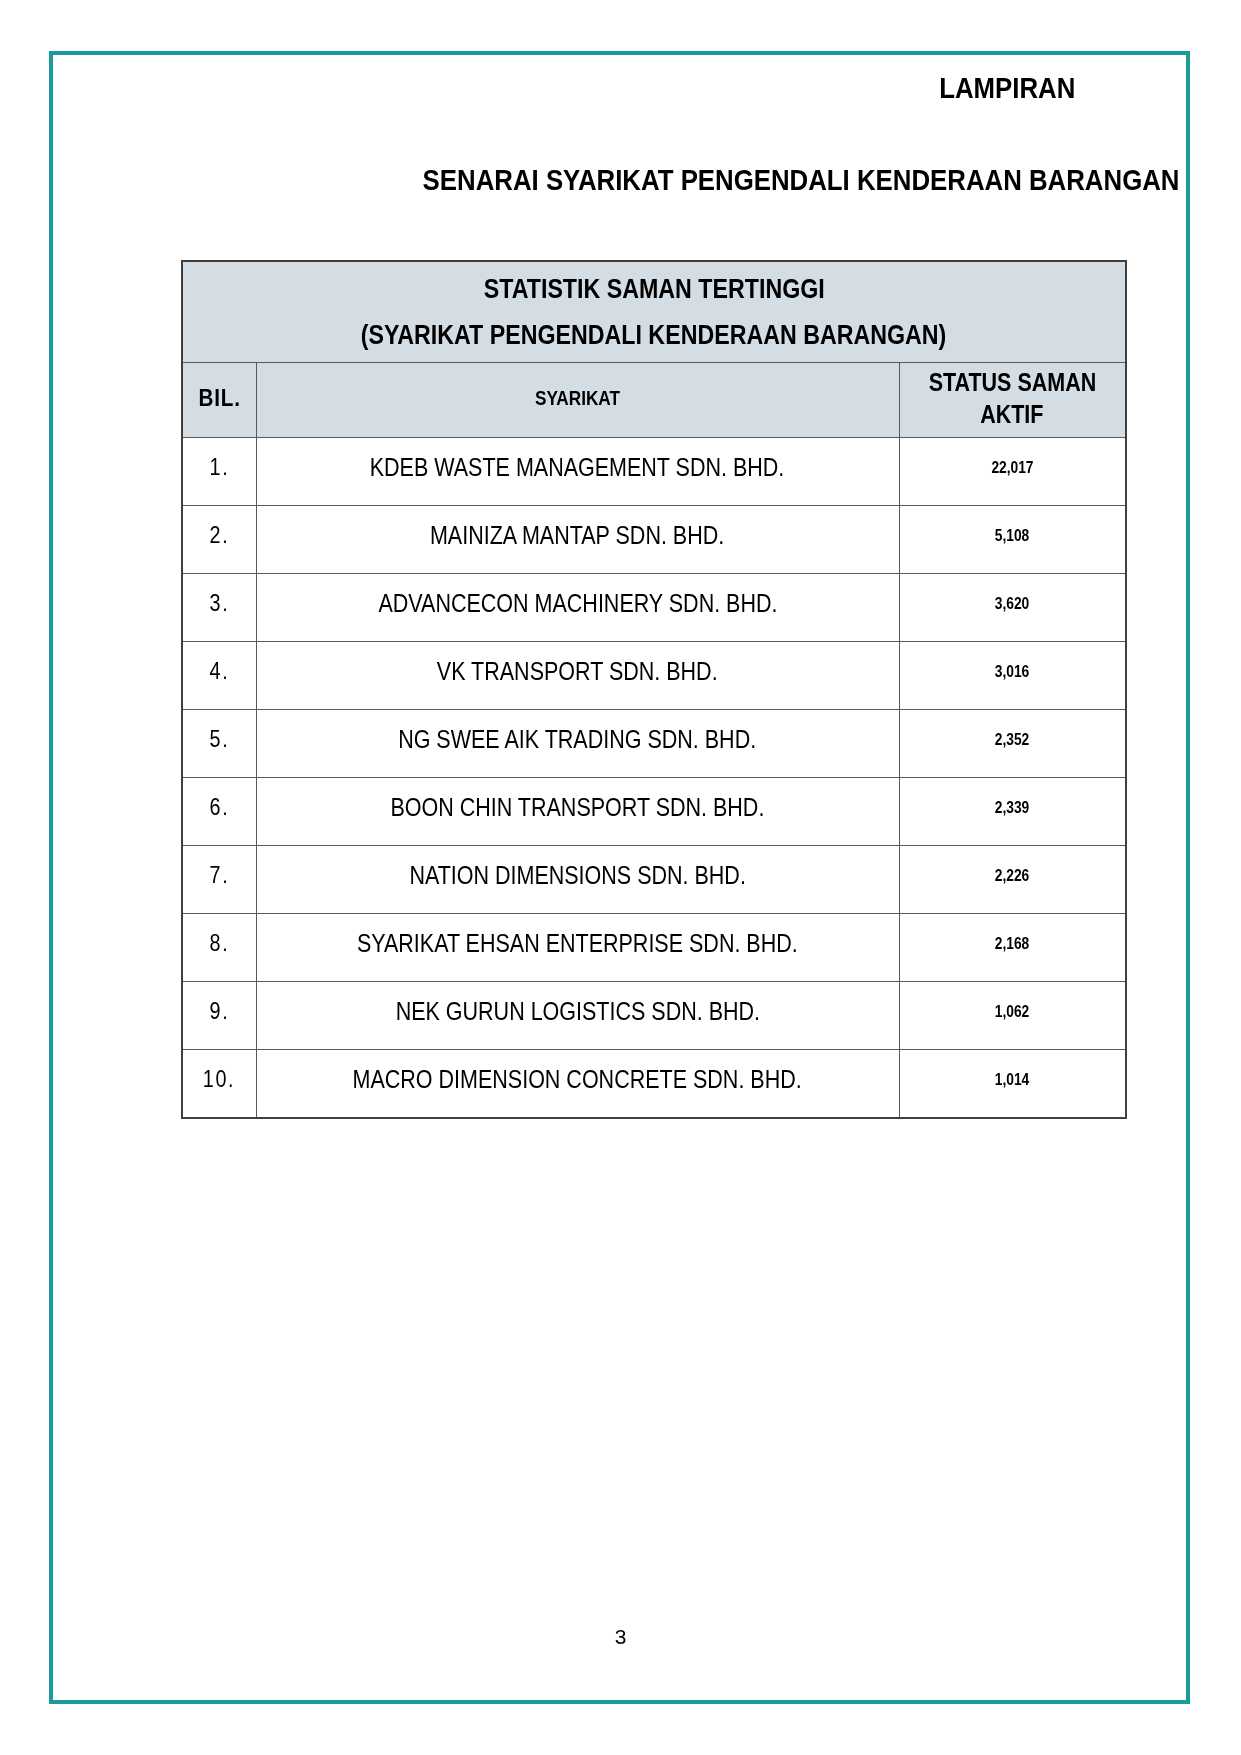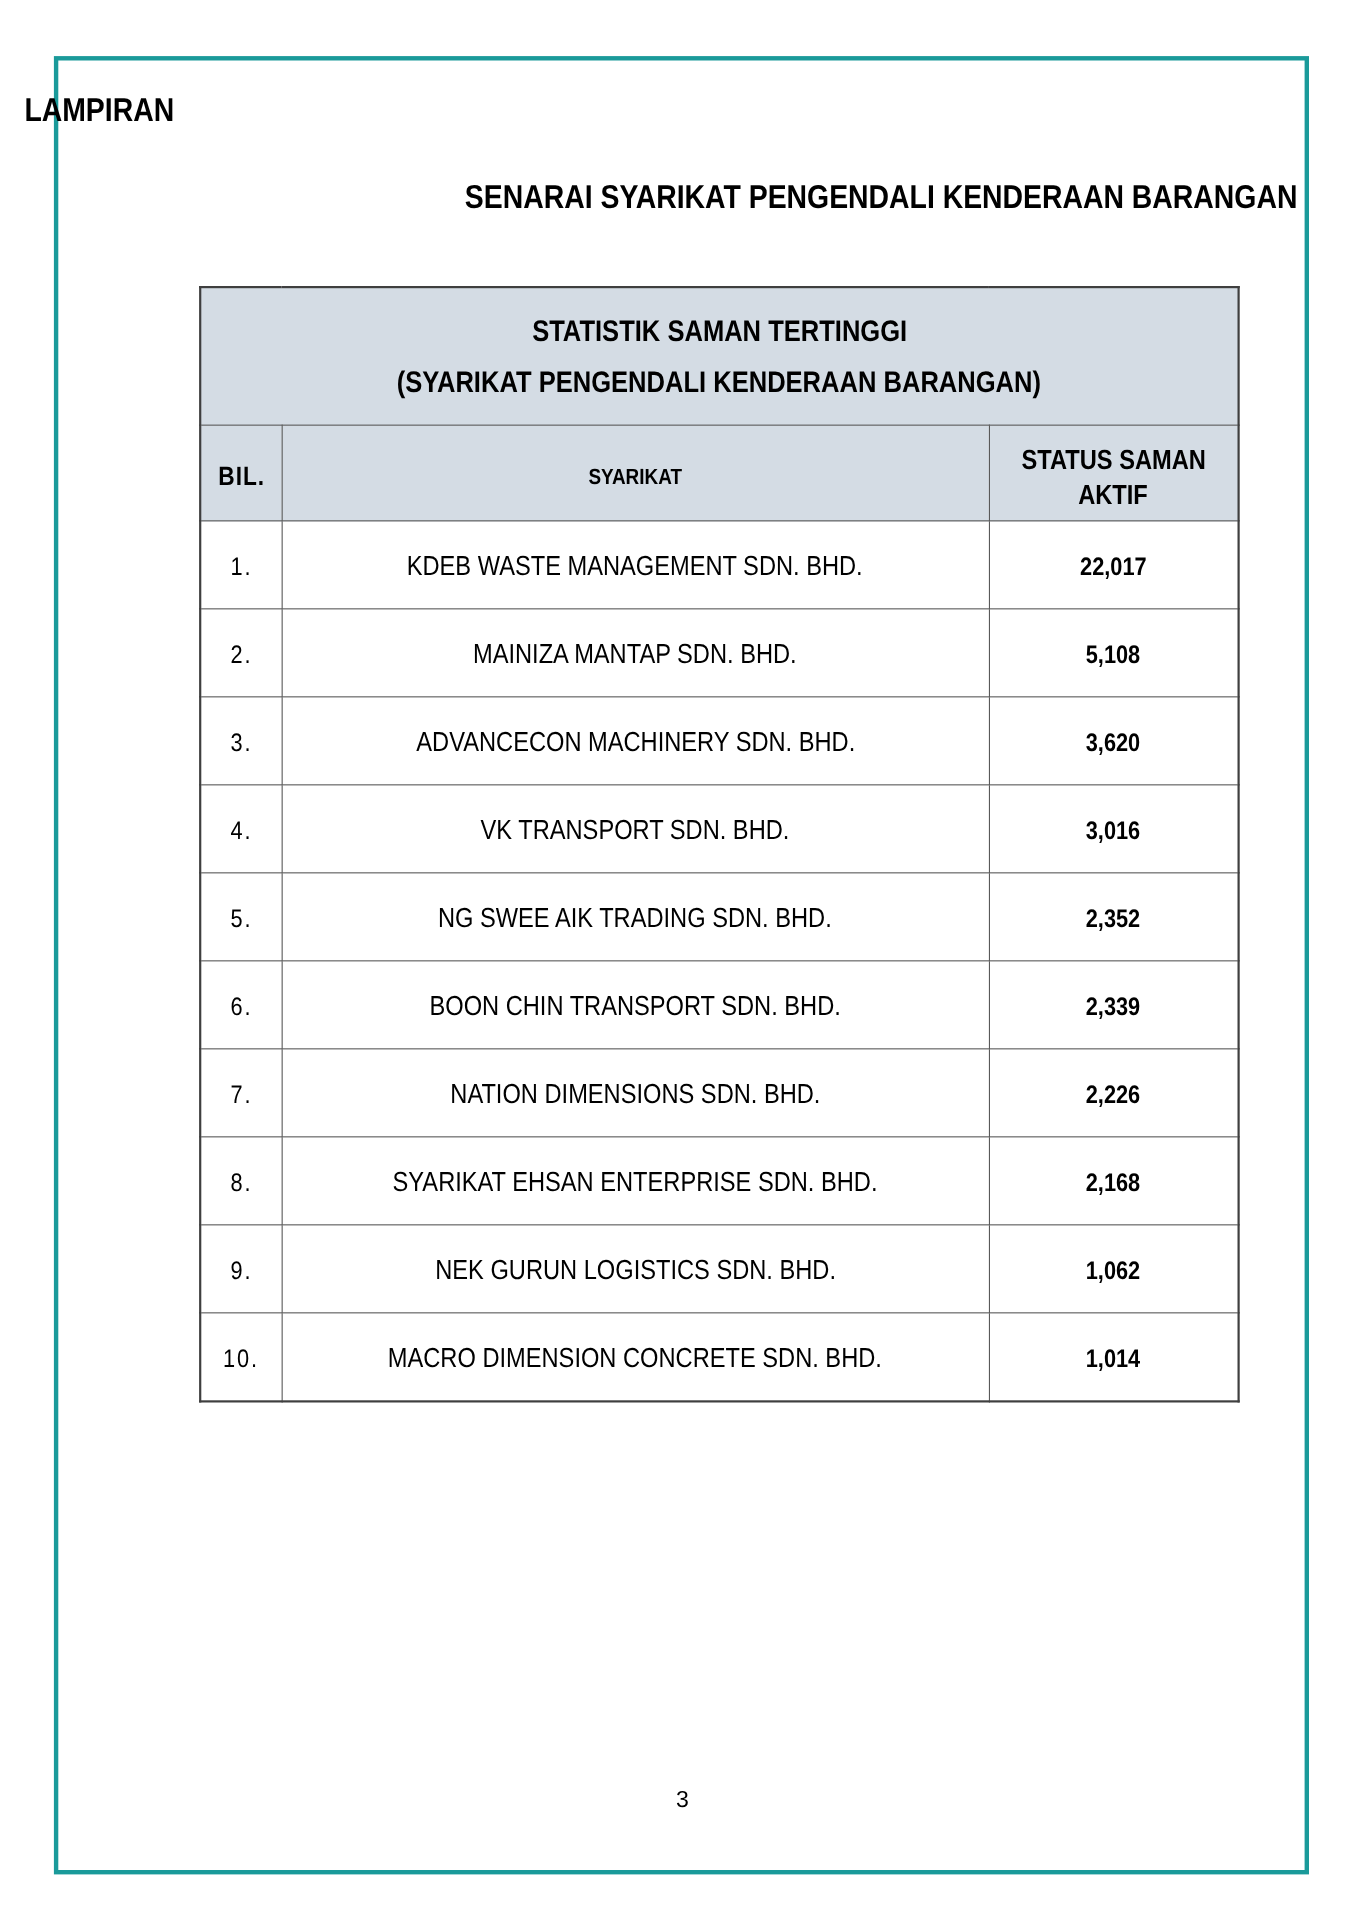--- a/index.html
+++ b/index.html
@@ -28,24 +28,24 @@
   
   .cx {
     display: inline-block;
     transform: scaleX(0.86);
     white-space: nowrap;
   }
   .cx-right { transform-origin: 100% 50%; }
 
   .corner-label {
     position: absolute;
-    top: 84px;
+    top: 71px;
     left: 0;
     width: 1075px;
-    text-align: left;
+    text-align: right;
     font-size: 30px;
     font-weight: bold;
   }
   .doc-title {
     position: absolute;
     top: 163px;
     left: 0;
     width: 1241px;
     text-align: right;
     font-size: 30px;
@@ -59,21 +59,21 @@
     border-collapse: collapse;
     table-layout: fixed;
     border: 2px solid #3f3f3f;
   }
   .stat-table col.c-bil { width: 74px; }
   .stat-table col.c-syarikat { width: 643px; }
   .stat-table col.c-status { width: 227px; }
 
   .stat-table th, .stat-table td {
     border: 1px solid #595959;
-    padding: 12px;
+    padding: 0;
     text-align: center;
     vertical-align: middle;
   }
   .title-cell {
     background: #D4DCE4;
     height: 100px;
     border-bottom: 2px solid #3f3f3f;
     font-weight: bold;
     font-size: 27px;
     padding-top: 4px;
@@ -88,21 +88,21 @@
     font-weight: bold;
     padding-bottom: 4px;
   }
   .th-bil { font-size: 24px; letter-spacing: 1px; margin-top: 40px; }
   .th-syarikat { font-size: 20px; }
   .th-status { font-size: 25px; line-height: 32px; }
 
   .data-row td { height: 59px; padding-bottom: 8px; }
   .bil-cell { font-size: 23px; letter-spacing: 2px; }
   .syarikat-cell { font-size: 25px; }
-  .status-cell { font-size: 23px; font-weight: bold; }
+  .status-cell { font-size: 16px; font-weight: bold; }
 
   .page-number {
     position: absolute;
     top: 1625px;
     left: 0;
     width: 1241px;
     text-align: center;
     font-size: 21px;
   }
 </style>

